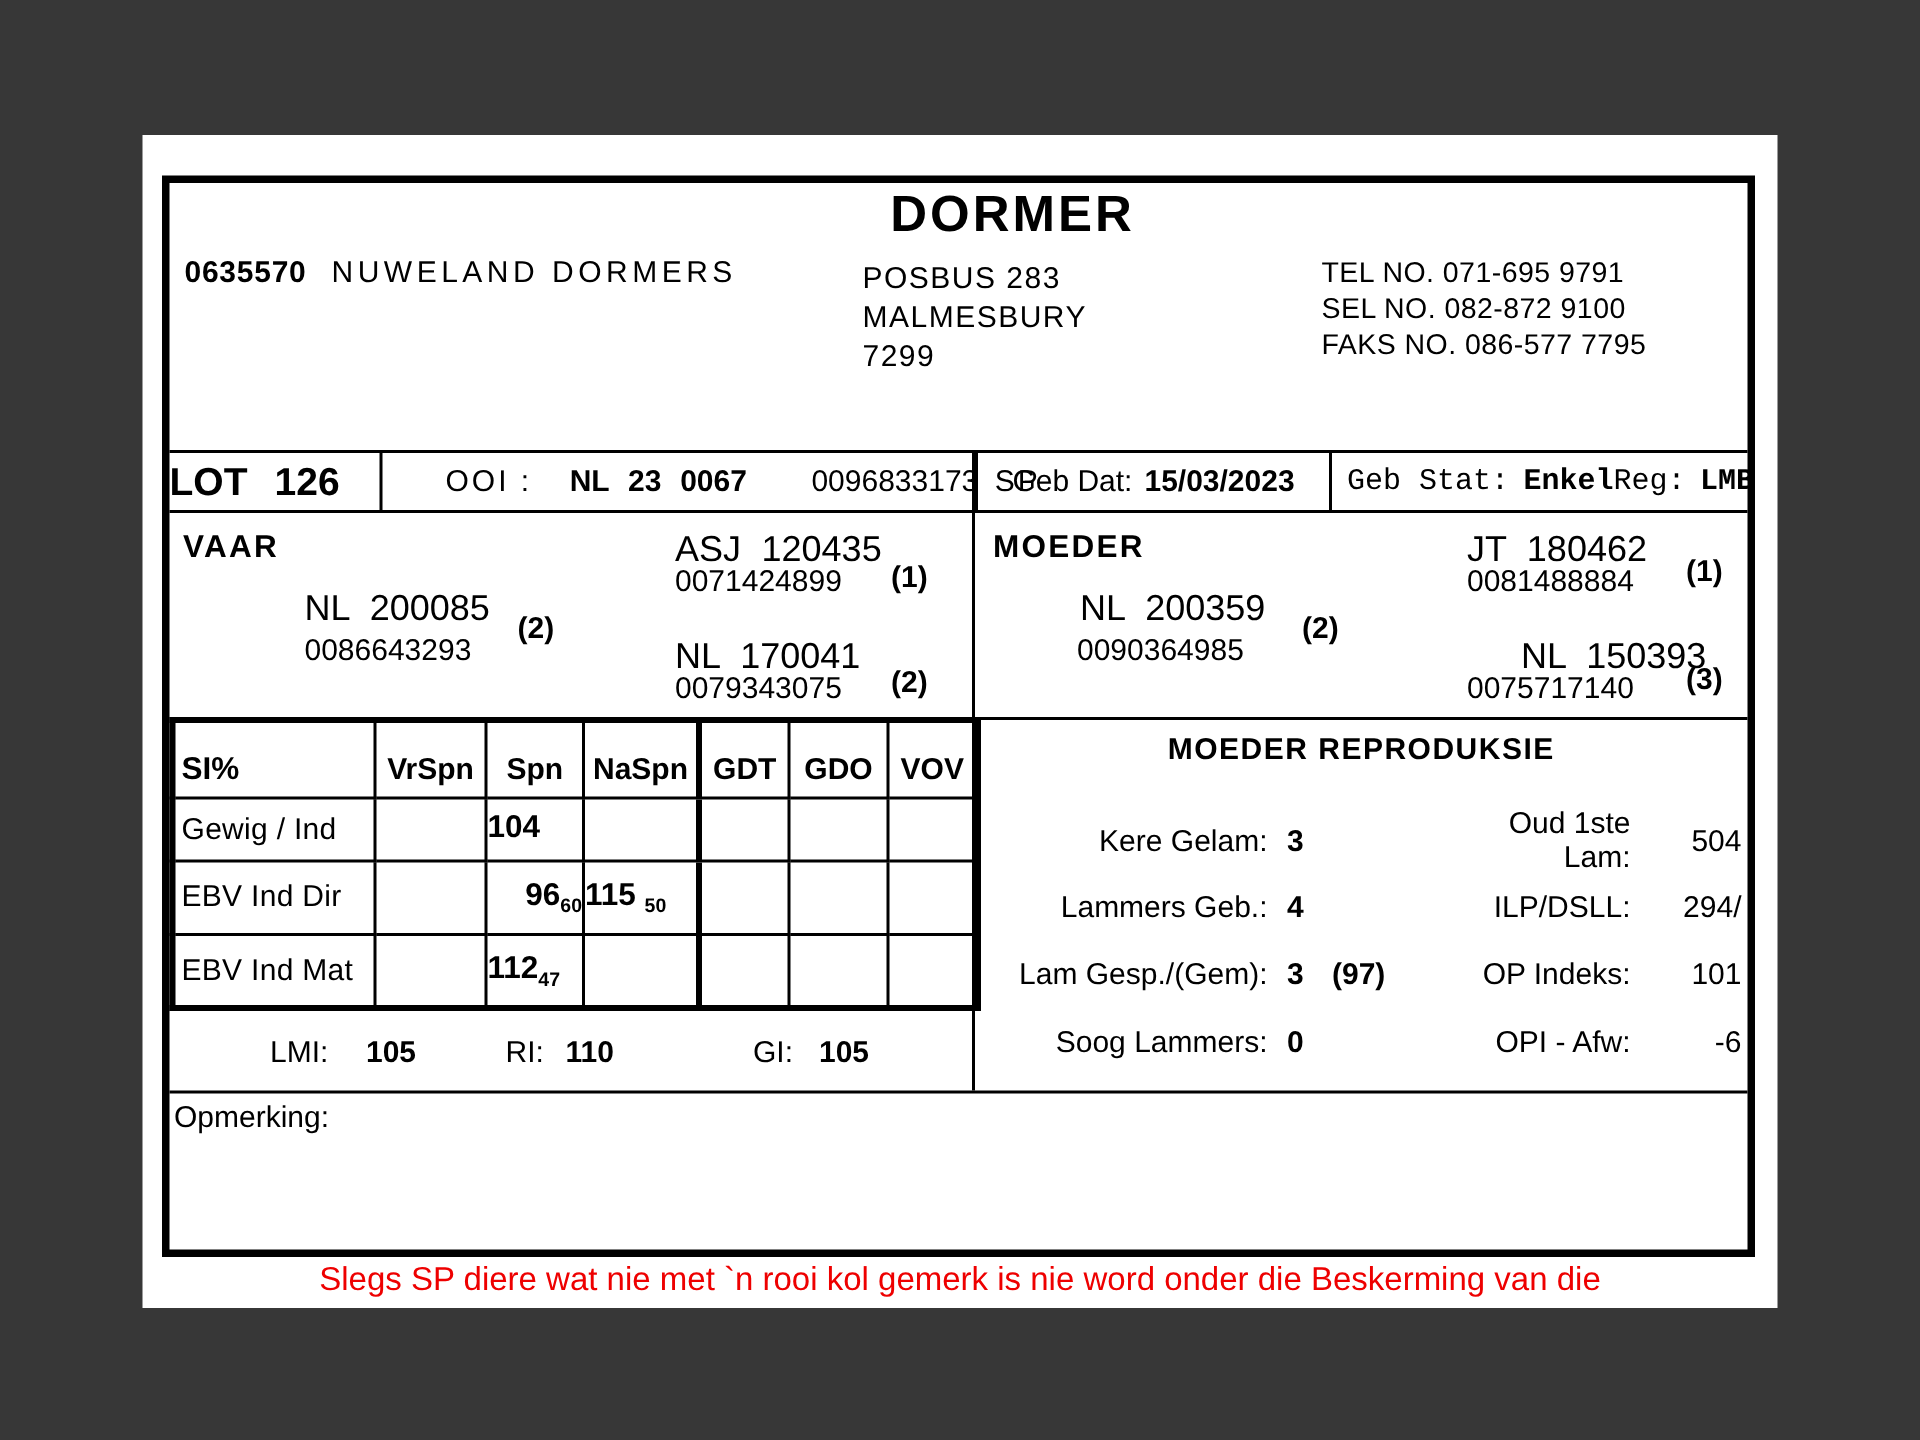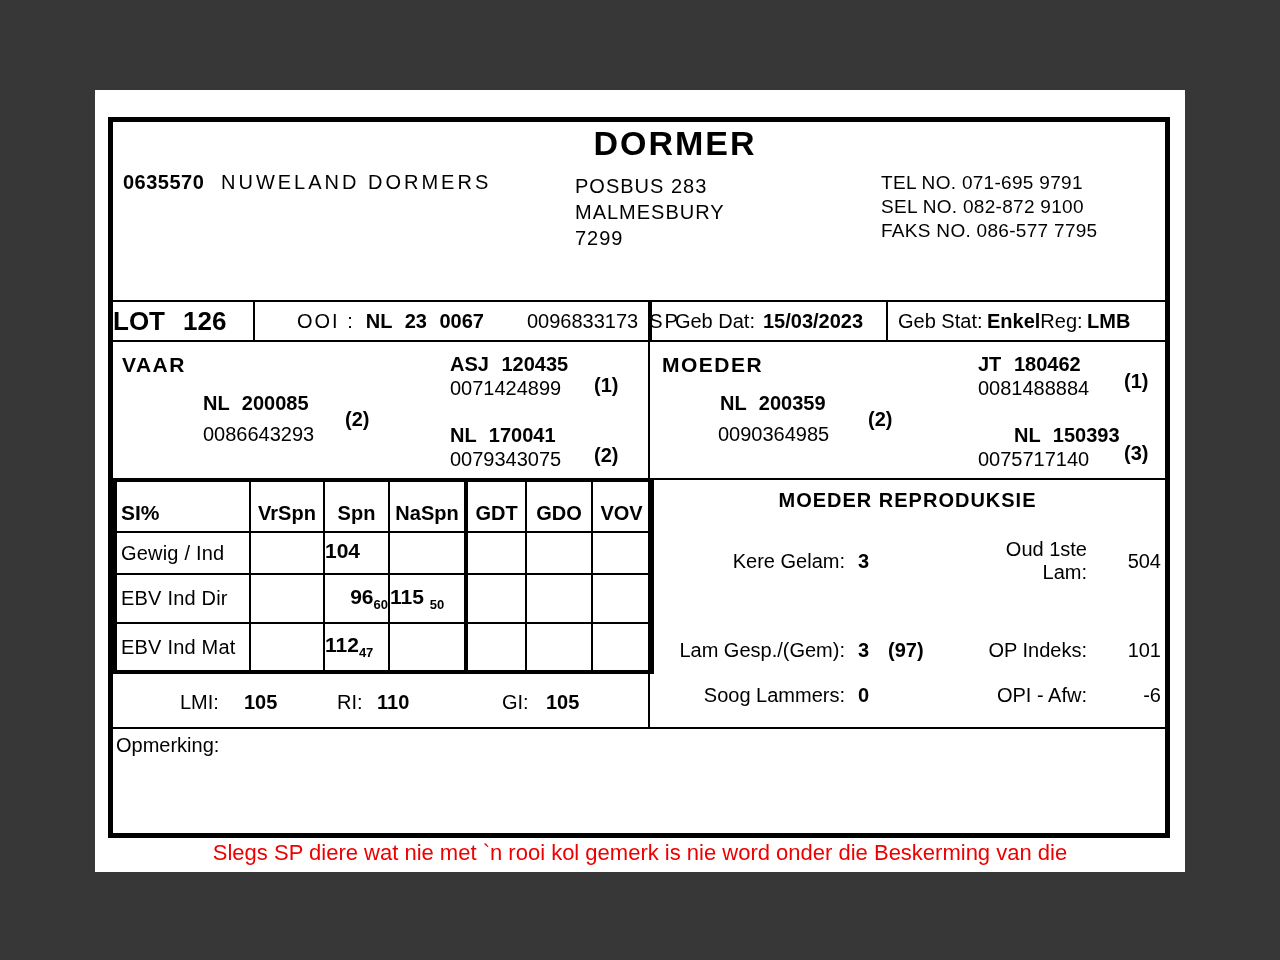--- a/index.html
+++ b/index.html
@@ -23,28 +23,28 @@
   .addr{left:462px;top:51px;font-size:20px;line-height:26px;letter-spacing:1px;}
   .contact{left:768px;top:49px;font-size:19px;line-height:24px;letter-spacing:.3px;}
 
   
   .lotrow{left:0;top:178px;width:1052px;height:42px;border-top:2px solid #000;border-bottom:2px solid #000;
           display:flex;box-sizing:border-box;}
   .lc{display:flex;align-items:center;box-sizing:border-box;height:100%;}
   .lc1{width:142px;border-right:2px solid #000;gap:18px;}
   .lc2{width:395px;padding-left:11px;}
   .lc3{width:238px;border-left:2px solid #000;border-right:2px solid #000;justify-content:center;gap:8px;}
-  .lc4{width:223px;padding:0 8px 0 10px;justify-content:space-between;}
+  .lc4{width:223px;padding:0 8px 0 10px;justify-content:space-between;font-family:Liberation Mono, monospace;}
   .lot-big{font-size:26px;font-weight:bold;}
   .f20{font-size:20px;}
   .sp1{letter-spacing:2px;margin-left:31px;}
   .ws{word-spacing:7px;}
 
   
-  .ped-id{font-size:20px;font-weight:bold;word-spacing:7px;}
+  .ped-id{font-size:24px;font-weight:normal;word-spacing:7px;}
   .ped-tag{font-size:20px;}
   .ped-note{font-size:20px;font-weight:bold;}
   .ped-head{font-size:21px;font-weight:bold;letter-spacing:1.5px;}
 
   
   .vdiv{position:absolute;left:535px;top:178px;width:2px;height:427px;background:#000;}
   .repro-topline{position:absolute;left:537px;top:356px;width:515px;height:2px;background:#000;}
   .opm-topline{position:absolute;left:0px;top:605px;width:1052px;height:2px;background:#000;}
 
   
@@ -101,21 +101,21 @@
       <div>FAKS NO. 086-577 7795</div>
     </div>
 
     <div class="abs lotrow">
       <div class="lc lc1">
         <span class="lot-big">LOT</span>
         <span class="lot-big">126</span>
       </div>
       <div class="lc lc2">
         <span class="f20 sp1">OOI :</span>
-        <span class="f20 b ws" style="margin-left:11px;">NL 23 0067</span>
+        <span class="f20 b ws" style="margin-left:25px;">NL 23 0067</span>
         <span class="f20" style="margin-left:43px;">0096833173</span>
         <span class="f20 sp1" style="margin-left:11px;">SP</span>
       </div>
       <div class="lc lc3">
         <span class="f20">Geb Dat:</span>
         <span class="f20 b">15/03/2023</span>
       </div>
       <div class="lc lc4">
         <span>
           <span class="f20">Geb Stat:</span>
@@ -206,20 +206,27 @@
 
     <div class="repro">
       <div class="repro-title">MOEDER REPRODUKSIE</div>
       <div class="rrow" style="top:70px">
         <span class="rl1">Kere Gelam:</span>
         <span class="rv1">3</span>
         <span class="re1"></span>
         <span class="rl2">Oud 1ste Lam:</span>
         <span class="rv2">504</span>
       </div>
+      <div class="rrow" style="top:114px">
+        <span class="rl1">Lammers Geb.:</span>
+        <span class="rv1">4</span>
+        <span class="re1"></span>
+        <span class="rl2">ILP/DSLL:</span>
+        <span class="rv2">294/</span>
+      </div>
       <div class="rrow" style="top:159px">
         <span class="rl1">Lam Gesp./(Gem):</span>
         <span class="rv1">3</span>
         <span class="re1">(97)</span>
         <span class="rl2">OP Indeks:</span>
         <span class="rv2">101</span>
       </div>
       <div class="rrow" style="top:204px">
         <span class="rl1">Soog Lammers:</span>
         <span class="rv1">0</span>

